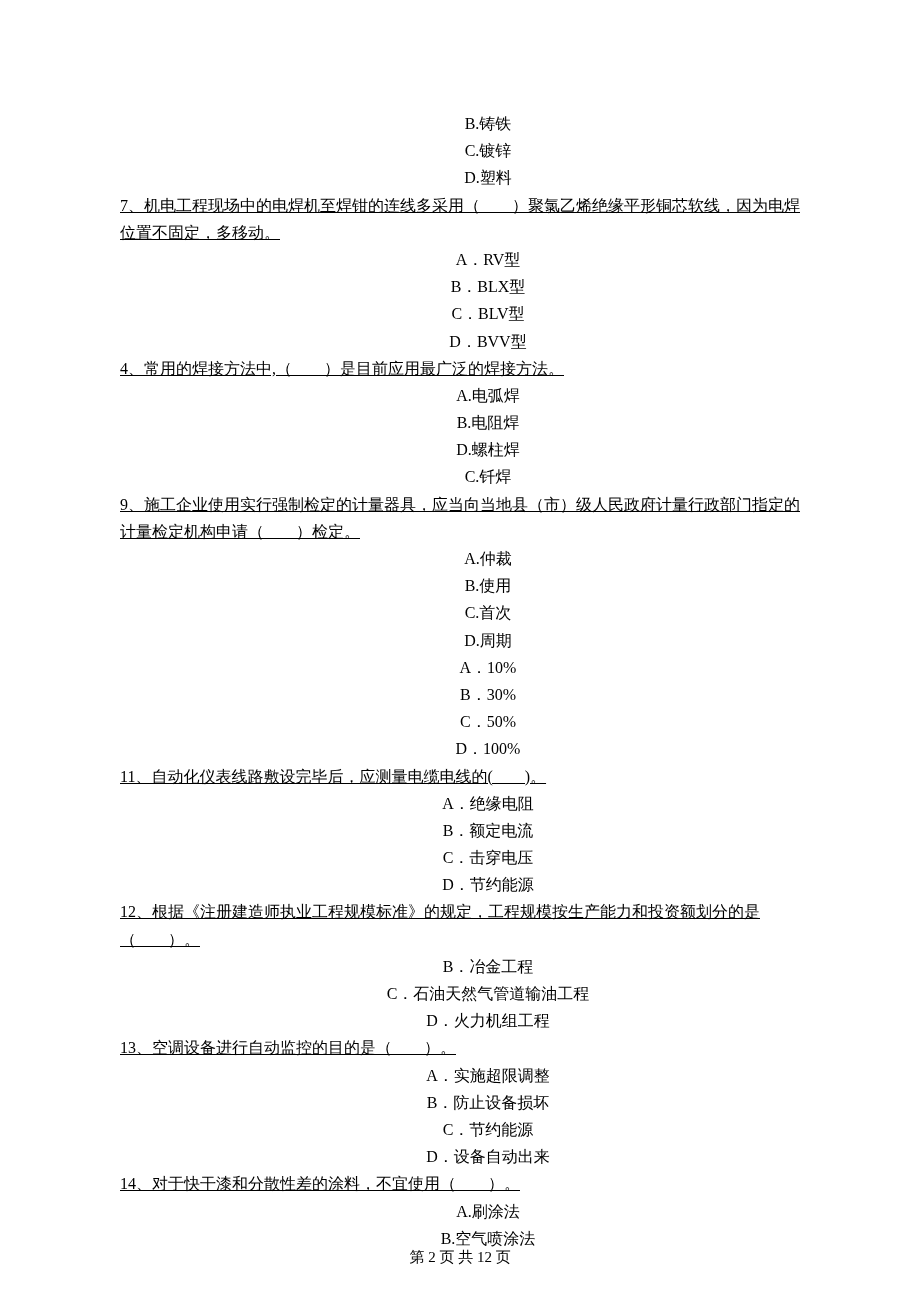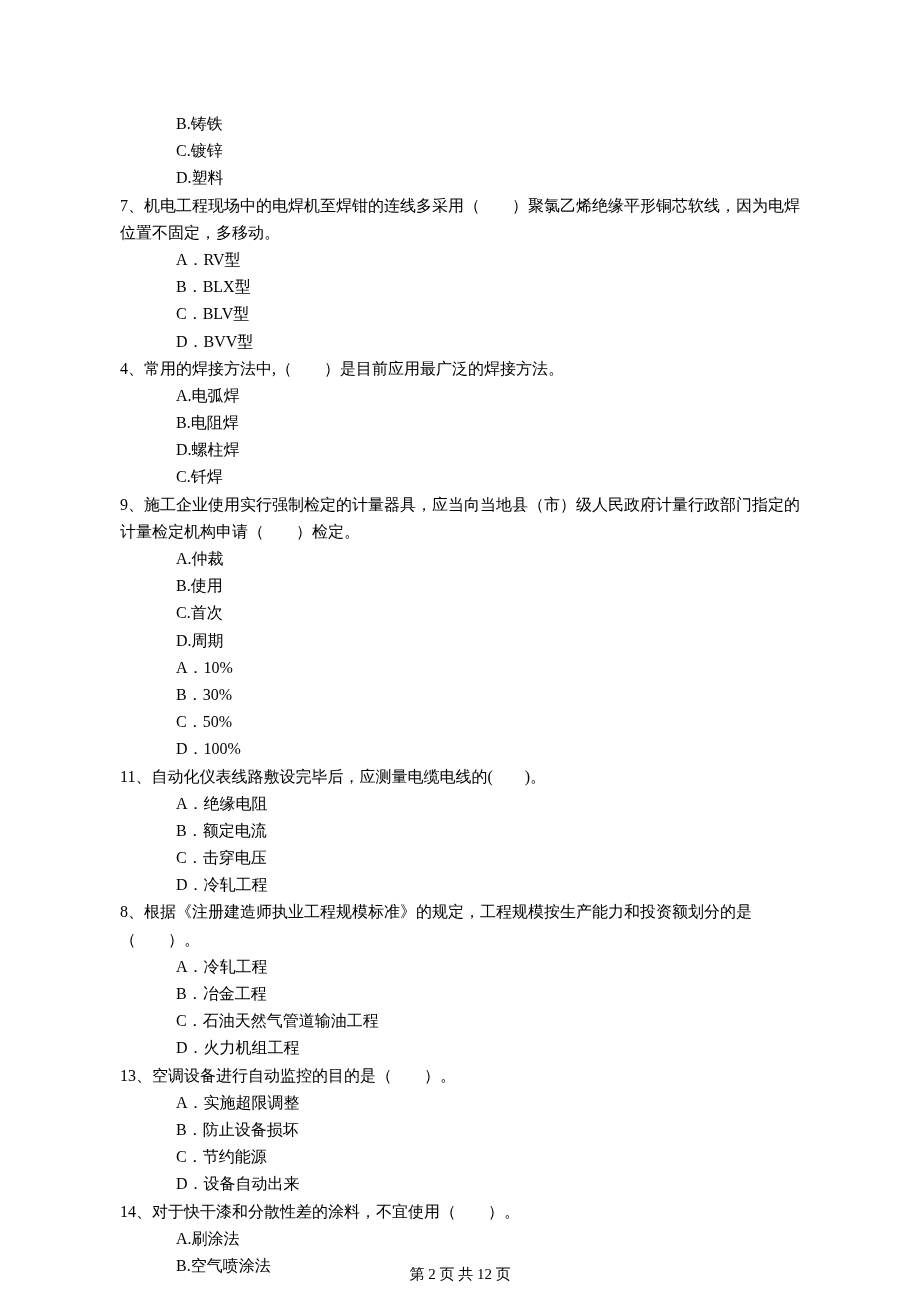--- a/index.html
+++ b/index.html
@@ -13,23 +13,25 @@
   }
   .page {
     width: 920px;
     min-height: 1302px;
     box-sizing: border-box;
     padding: 110px 120px 40px 120px;
     position: relative;
   }
   .option {
     padding-left: 56px;
+    text-align: center;
   }
   .question {
     padding-left: 0;
+    text-decoration: underline;
   }
   .footer {
     position: absolute;
     bottom: 32px;
     left: 0;
     width: 100%;
     text-align: center;
     font-size: 15px;
   }
 </style>
@@ -62,24 +64,23 @@
 
   <div class="option">A．10%</div>
   <div class="option">B．30%</div>
   <div class="option">C．50%</div>
   <div class="option">D．100%</div>
 
   <div class="question">11、自动化仪表线路敷设完毕后，应测量电缆电线的(　　)。</div>
   <div class="option">A．绝缘电阻</div>
   <div class="option">B．额定电流</div>
   <div class="option">C．击穿电压</div>
-  <div class="option">D．冷轧工程</div>
+  <div class="option">D．节约能源</div>
 
-  <div class="question">8、根据《注册建造师执业工程规模标准》的规定，工程规模按生产能力和投资额划分的是（　　）。</div>
-  <div class="option">A．冷轧工程</div>
+  <div class="question">12、根据《注册建造师执业工程规模标准》的规定，工程规模按生产能力和投资额划分的是（　　）。</div>
   <div class="option">B．冶金工程</div>
   <div class="option">C．石油天然气管道输油工程</div>
   <div class="option">D．火力机组工程</div>
 
   <div class="question">13、空调设备进行自动监控的目的是（　　）。</div>
   <div class="option">A．实施超限调整</div>
   <div class="option">B．防止设备损坏</div>
   <div class="option">C．节约能源</div>
   <div class="option">D．设备自动出来</div>
 

